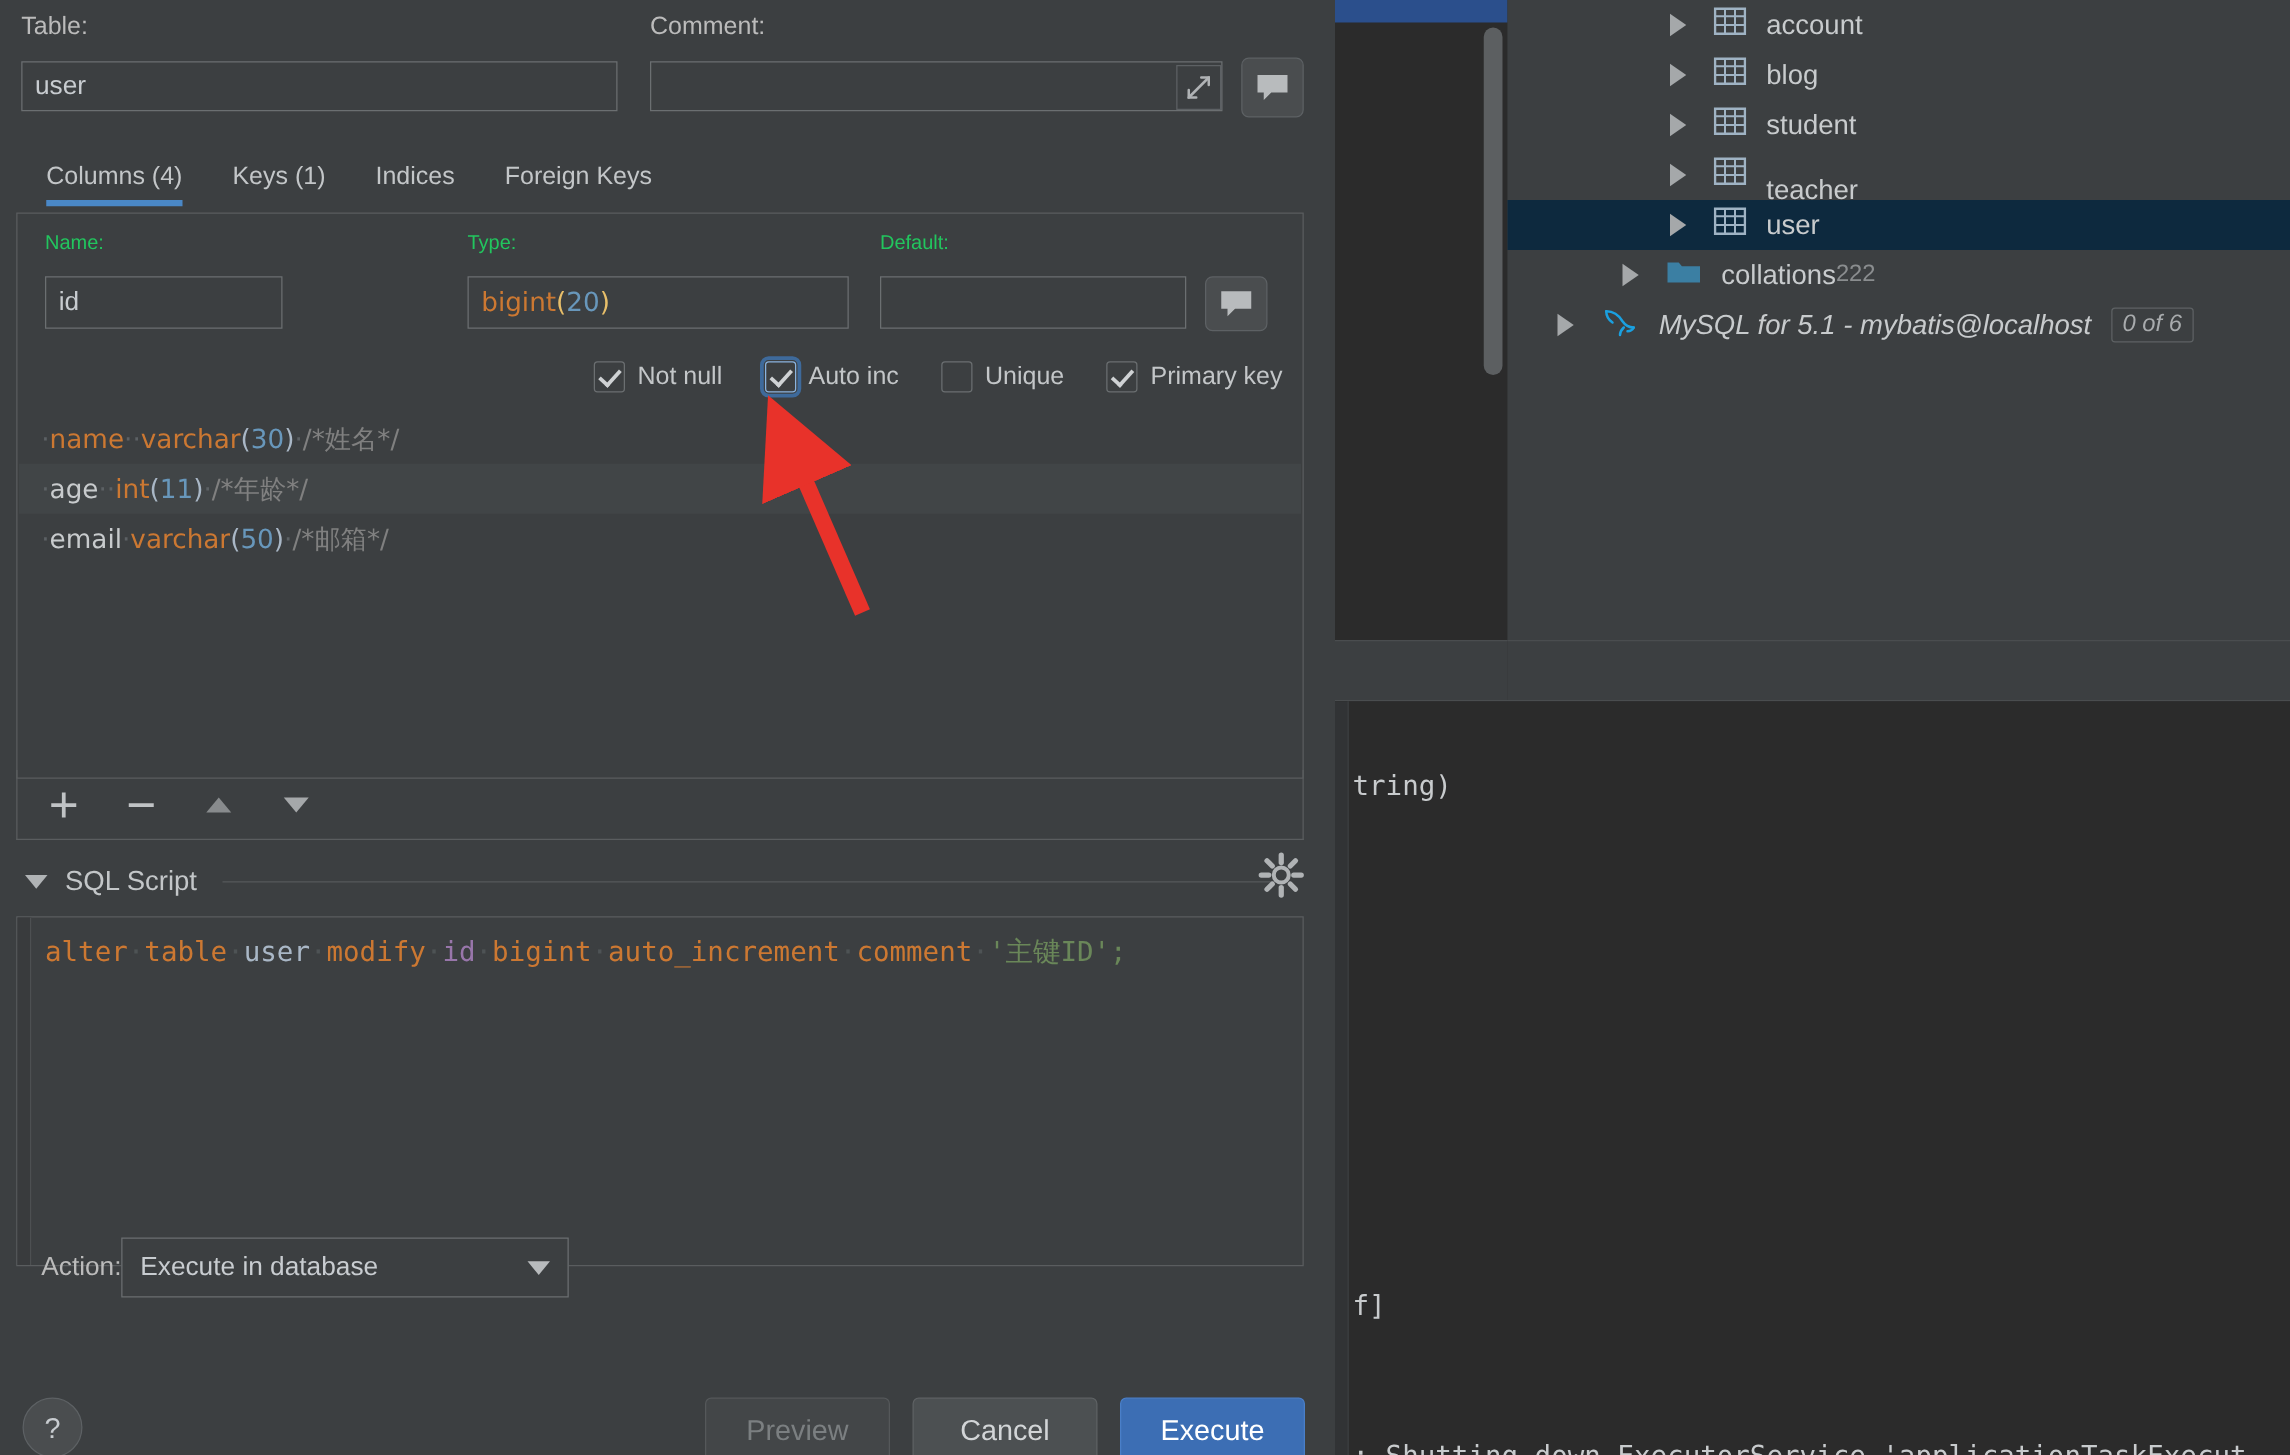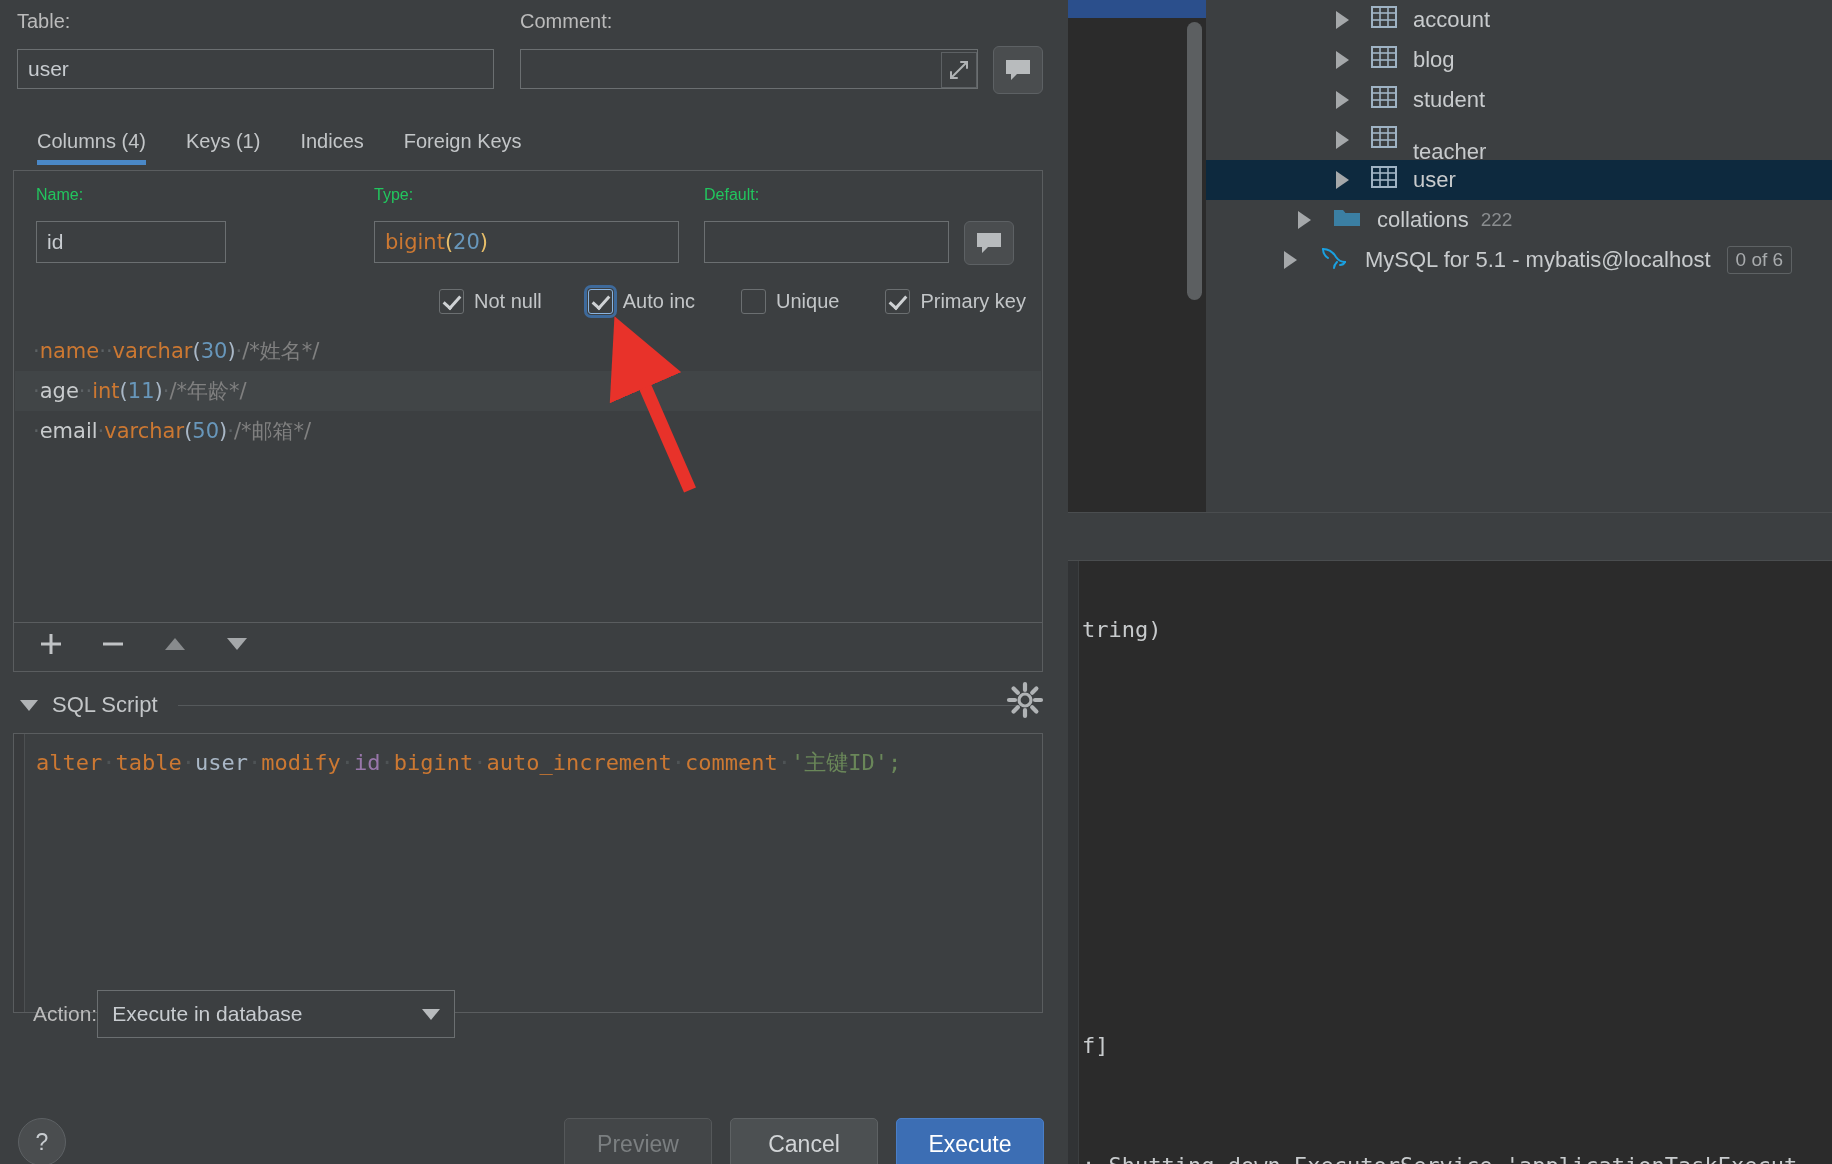--- a/index.html
+++ b/index.html
@@ -59,21 +59,21 @@
   .nm-input{position:absolute;left:22px;top:50px;width:190px;height:42px;}
   .ty-input{position:absolute;left:360px;top:50px;width:305px;height:42px;
     font-family:"DejaVu Sans",sans-serif;}
   .de-input{position:absolute;left:690px;top:50px;width:245px;height:42px;}
   .de-btn{left:950px;top:50px;width:48px;height:42px;border:1px solid #5d6164;border-radius:6px;background:#4a4d4f;}
 
   .ty-kw{color:#cc7832;}
   .ty-paren{color:#e8bf6a;}
   .ty-num{color:#6897bb;}
 
-  .cbrow{position:absolute;left:22px;top:110px;width:990px;height:40px;display:flex;align-items:center;justify-content:flex-end;gap:16px;}
+  .cbrow{position:absolute;left:22px;top:110px;width:990px;height:40px;display:flex;align-items:center;justify-content:flex-end;gap:4px;}
   .cbitem{display:flex;align-items:center;gap:10px;margin-left:30px;cursor:pointer;}
   .cbox{
     width:25px;height:25px;box-sizing:border-box;border:1px solid #6b6f71;border-radius:3px;
     background:#3c3f41;position:relative;flex:none;
   }
   .cbox.focus{outline:3px solid #3e6a9b;outline-offset:1px;border-color:#8ab4e0;}
   .cbox.checked::after{
     content:"";position:absolute;left:7px;top:2px;width:7px;height:14px;
     border:solid #cfd2d4;border-width:0 3px 3px 0;transform:rotate(42deg);
   }
@@ -156,21 +156,21 @@
   .editor-topsel{position:absolute;left:0;top:0;width:138px;height:18px;background:#2b4f8c;}
   .editor-scroll{position:absolute;left:119px;top:22px;width:15px;height:278px;background:#5c5f61;border-radius:8px;}
   .editor-bottom{position:absolute;left:0;top:512px;width:138px;height:48px;background:#3c3f41;border-top:1px solid #4a4d4f;}
 
   .tree{position:absolute;left:138px;top:0;width:626px;height:512px;background:#3c3f41;}
   .trow{height:40px;display:flex;align-items:center;white-space:nowrap;font-size:22px;color:#c8cbcd;cursor:pointer;}
   .trow.sel{background:#0d293e;}
   .tarrow{width:0;height:0;border-top:9px solid transparent;border-bottom:9px solid transparent;border-left:13px solid #a5a8aa;flex:none;}
   .tbl-ico{flex:none;}
   .folder-ico{flex:none;}
-  .count{color:#8a8d8f;font-size:19px;margin-left:12px;}
+  .count{color:#8a8d8f;font-size:19px;}
   .badge{
     border:1px solid #5e6264;color:#a8abad;font-size:19px;padding:2px 8px;margin-left:16px;border-radius:3px;
   }
 
   .gap{position:absolute;left:138px;top:512px;width:626px;height:48px;background:#3c3f41;border-top:1px solid #4a4d4f;}
   .divider-h{position:absolute;left:0;top:560px;width:764px;height:1px;background:#4a4d4f;}
   .console{position:absolute;left:0;top:561px;width:764px;height:603px;background:#2b2b2b;}
   .console-gutter{position:absolute;left:0;top:0;width:10px;bottom:0;background:#313335;border-right:1px solid #3c3f41;}
   .cline{
     position:absolute;left:14px;font-family:"DejaVu Sans Mono","Liberation Mono",monospace;
@@ -431,21 +431,21 @@
         <span class="tarrow"></span>
         <span class="folder-ico" style="margin-left:22px;">
           <svg width="28" height="22" viewBox="0 0 28 22">
               <path d="M1 4 h9 l2.5 3 h14.5 v13 h-26 z" fill="#3b7fa3"></path>
             </svg>
         </span>
         <span style="margin-left:16px;">collations</span>
         <span class="count">222</span>
       </div>
 
-      <div class="trow" style="padding-left:78px;">
+      <div class="trow" style="padding-left:40px;font-style:italic;">
         <span class="tarrow"></span>
         <span class="folder-ico" style="margin-left:22px;">
           <svg width="30" height="26" viewBox="0 0 30 26">
             <g fill="none" stroke="#1aa0e0" stroke-width="2" stroke-linecap="round" stroke-linejoin="round">
               <path d="M4 5 c5 0 10 3 13 8 c2 3 5 5 9 5"></path>
               <path d="M4 5 c0 4 2 7 5 9"></path>
               <path d="M18 18 c-2 2 -3 4 -3 6"></path>
               <path d="M26 18 c-1 2 -3 3 -5 3"></path>
             </g>
           </svg>

